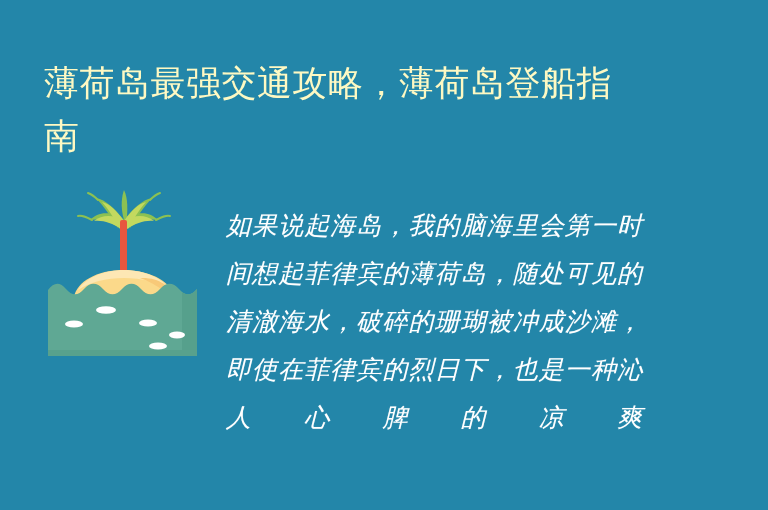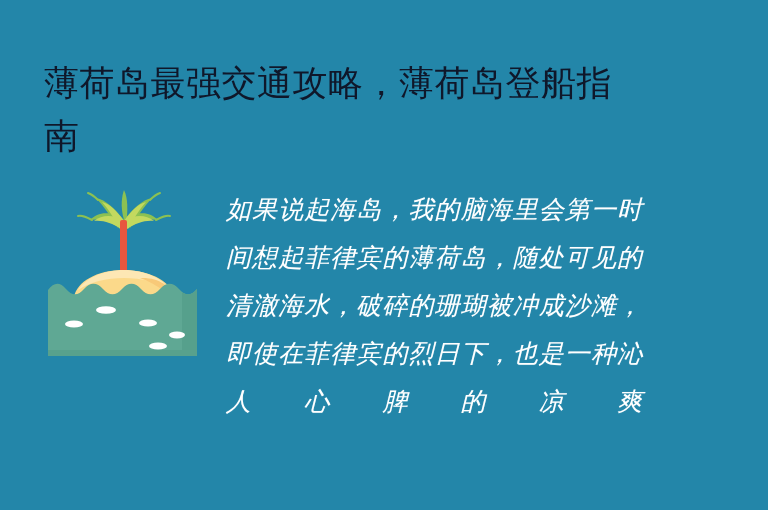--- a/index.html
+++ b/index.html
@@ -20,21 +20,21 @@
     background: #2386a9;
     overflow: hidden;
   }
 
   
   #title {
     position: absolute;
     left: 44px;
     top: 56px;
     width: 600px;
-    color: #0f172a;
+    color: #fef9c3;
     font-family: "Liberation Sans", "DejaVu Sans", sans-serif;
     font-size: 35px;
     font-weight: 400;
     line-height: 53px;
     letter-spacing: 0.5px;
     white-space: pre-wrap;
   }
 
   
   #content {
@@ -56,21 +56,21 @@
   #island-illustration svg {
     display: block;
     width: 160px;
     height: 170px;
   }
 
   
   #body-text {
     position: absolute;
     left: 226px;
-    top: 0;
+    top: 16px;
     width: 416px;
     color: #ffffff;
     font-family: "DejaVu Serif", "Liberation Serif", serif;
     font-size: 25px;
     line-height: 48px;
     text-align: justify;
     text-align-last: justify;
     font-style: italic;
     font-weight: 400;
     letter-spacing: 0px;

